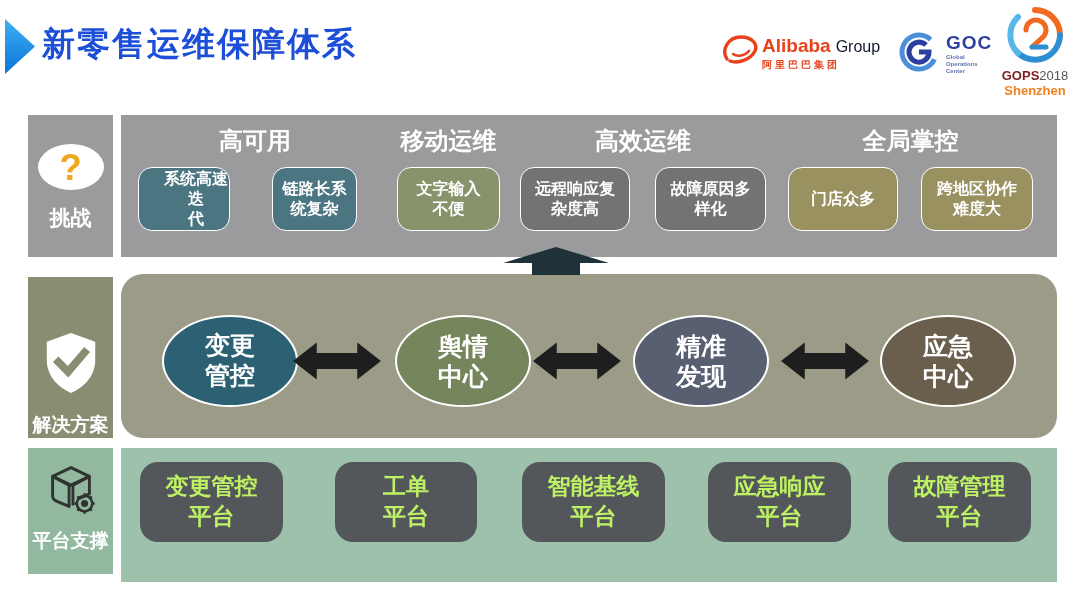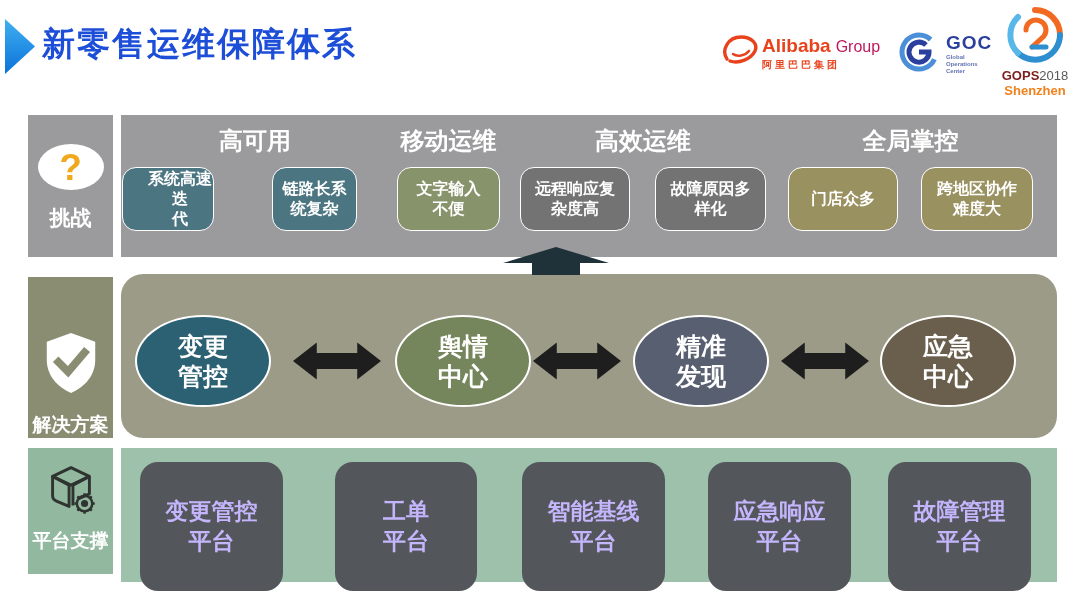--- a/index.html
+++ b/index.html
@@ -13,21 +13,21 @@
     background:linear-gradient(180deg,#3FB0F2,#0B72D8);
     clip-path:polygon(0 0,100% 50%,0 100%); }
   .title { position:absolute; left:42px; top:22px; font-size:33px; font-weight:bold;
     color:#1d4ed8; letter-spacing:2px; }
 
   .logo-alibaba { position:absolute; left:720px; top:28px; width:175px; height:50px;
     display:flex; align-items:center; }
   .ali-text { display:flex; flex-direction:column; line-height:1; }
   .ali-row { display:flex; align-items:baseline; gap:5px; }
   .ali-brand { font-size:19px; font-weight:800; color:#E8421D; }
-  .ali-group { font-size:16px; font-weight:400; color:#be185d; }
+  .ali-group { font-size:16px; font-weight:400; color:#0f172a; }
   .ali-cn { font-size:10px; font-weight:bold; color:#E8421D; letter-spacing:3px; margin-top:5px; }
 
   .logo-goc { position:absolute; left:897px; top:28px; width:98px; height:52px;
     display:flex; align-items:center; gap:5px; }
   .goc-text { display:flex; flex-direction:column; line-height:1; }
   .goc-abbr { font-size:19px; font-weight:800; color:#2B3F9E; letter-spacing:1px; }
   .goc-sub { font-size:6px; font-weight:bold; color:#6273B4; line-height:7px; margin-top:2px; }
 
   .logo-gops { position:absolute; left:1002px; top:6px; width:66px; height:92px;
     display:flex; flex-direction:column; align-items:center; }
@@ -77,22 +77,22 @@
   .n-teal  { background:#2C6174; }
   .n-olive { background:#75855C; }
   .n-slate { background:#575F70; }
   .n-brown { background:#6A5F4C; }
   .dbl-arrow { position:absolute; top:65px; width:88px; height:44px; }
   .up-arrow { position:absolute; left:503px; top:247px; width:106px; height:28px; }
 
   
   .band-platforms { position:absolute; left:121px; top:448px; width:936px; height:134px;
     background:#9DC1AA; }
-  .plat-box { position:absolute; top:14px; height:129px; background:#53565B;
-    border-radius:18px; color:#c4b5fd; font-size:23px; font-weight:bold; line-height:1.3;
+  .plat-box { position:absolute; top:14px; height:80px; background:#53565B;
+    border-radius:18px; color:#bef264; font-size:23px; font-weight:bold; line-height:1.3;
     display:flex; align-items:center; justify-content:center; text-align:center; }
 </style>
 </head>
 <body>
 
 <div class="slide">
 
   <div class="chevron"></div>
   <div class="title">新零售运维保障体系</div>
 
@@ -149,21 +149,21 @@
     </div>
     <div class="sidebar-label">挑战</div>
   </div>
 
   <div class="band-challenges">
     <div class="grp-header" style="left:17px;width:234px;">高可用</div>
     <div class="grp-header" style="left:276px;width:103px;">移动运维</div>
     <div class="grp-header" style="left:399px;width:246px;">高效运维</div>
     <div class="grp-header" style="left:667px;width:245px;">全局掌控</div>
 
-    <div class="chal-box c-teal pre" style="left:1px;width:92px;padding-left:24px;">系统高速迭
+    <div class="chal-box c-teal pre" style="left:17px;width:92px;padding-left:24px;">系统高速迭
 代</div>
     <div class="chal-box c-teal pre" style="left:151px;width:85px;">链路长系
 统复杂</div>
     <div class="chal-box c-olive pre" style="left:276px;width:103px;">文字输入
 不便</div>
     <div class="chal-box c-gray pre" style="left:399px;width:110px;">远程响应复
 杂度高</div>
     <div class="chal-box c-gray pre" style="left:534px;width:111px;">故障原因多
 样化</div>
     <div class="chal-box c-khaki pre" style="left:667px;width:110px;">门店众多</div>
@@ -175,21 +175,21 @@
     <span>
       <svg width="62" height="66" viewBox="0 0 64 68">
         <path d="M32 3 L57 12 V31 C57 47 46 59 32 65 C18 59 7 47 7 31 V12 Z" fill="#ffffff"></path>
         <path d="M19 33 L29 43 L46 23" fill="none" stroke="#8A8D72" stroke-width="8" stroke-linecap="square"></path>
       </svg>
     </span>
     <div class="sidebar-label">解决方案</div>
   </div>
 
   <div class="band-solutions">
-    <div class="node n-teal pre" style="left:14px;">变更
+    <div class="node n-teal pre" style="left:41px;font-family:Liberation Serif, serif;">变更
 管控</div>
     <div class="node n-olive pre" style="left:274px;">舆情
 中心</div>
     <div class="node n-slate pre" style="left:512px;">精准
 发现</div>
     <div class="node n-brown pre" style="left:759px;">应急
 中心</div>
 
     <svg class="dbl-arrow" style="left:172px;" viewBox="0 0 100 50">
       <polygon points="0,25 27,4 27,16 73,16 73,4 100,25 73,46 73,34 27,34 27,46" fill="#1E1E1E"></polygon>

